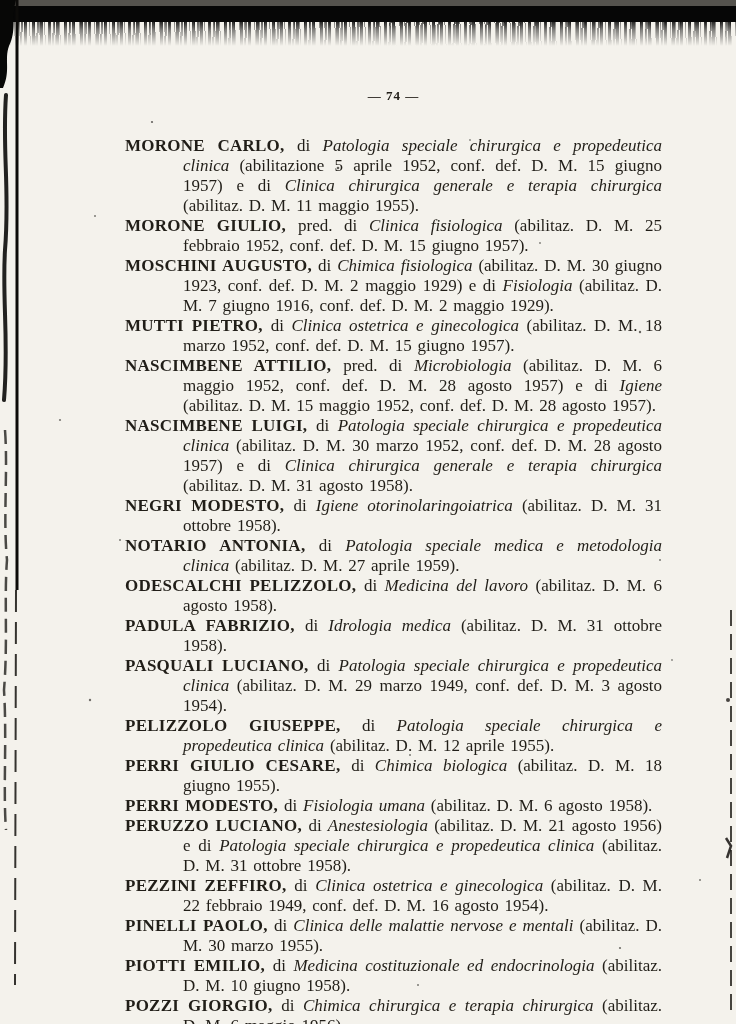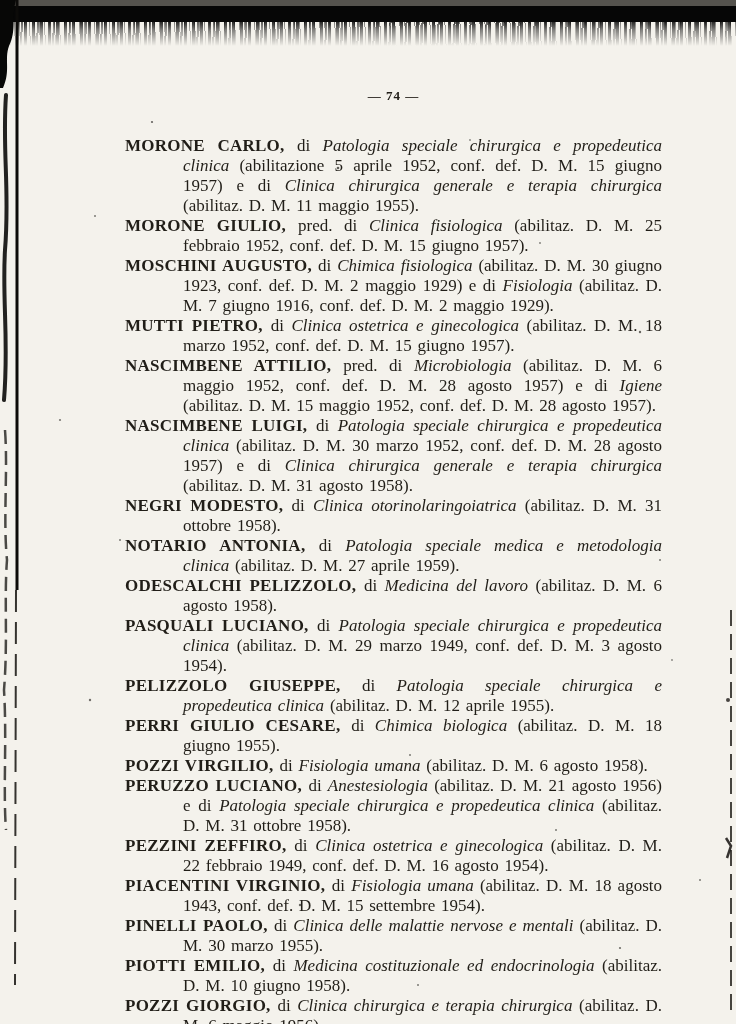--- a/index.html
+++ b/index.html
@@ -112,30 +112,30 @@
 
   <div class="text-block">
     <p class="page-number">— 74 —</p>
     <div class="entries">
         <p class="entry"><span class="seg-name">MORONE CARLO, </span><span class="seg-roman">di </span><span class="seg-italic">Patologia speciale chirurgica e propedeutica clinica </span><span class="seg-roman">(abilitazione 5 aprile 1952, conf. def. D. M. 15 giugno 1957) e di </span><span class="seg-italic">Clinica chirurgica generale e terapia chirurgica </span><span class="seg-roman">(abilitaz. D. M. 11 maggio 1955).</span></p>
         <p class="entry"><span class="seg-name">MORONE GIULIO, </span><span class="seg-roman">pred. di </span><span class="seg-italic">Clinica fisiologica </span><span class="seg-roman">(abilitaz. D. M. 25 febbraio 1952, conf. def. D. M. 15 giugno 1957).</span></p>
         <p class="entry"><span class="seg-name">MOSCHINI AUGUSTO, </span><span class="seg-roman">di </span><span class="seg-italic">Chimica fisiologica </span><span class="seg-roman">(abilitaz. D. M. 30 giugno 1923, conf. def. D. M. 2 maggio 1929) e di </span><span class="seg-italic">Fisiologia </span><span class="seg-roman">(abilitaz. D. M. 7 giugno 1916, conf. def. D. M. 2 maggio 1929).</span></p>
         <p class="entry"><span class="seg-name">MUTTI PIETRO, </span><span class="seg-roman">di </span><span class="seg-italic">Clinica ostetrica e ginecologica </span><span class="seg-roman">(abilitaz. D. M. 18 marzo 1952, conf. def. D. M. 15 giugno 1957).</span></p>
         <p class="entry"><span class="seg-name">NASCIMBENE ATTILIO, </span><span class="seg-roman">pred. di </span><span class="seg-italic">Microbiologia </span><span class="seg-roman">(abilitaz. D. M. 6 maggio 1952, conf. def. D. M. 28 agosto 1957) e di </span><span class="seg-italic">Igiene </span><span class="seg-roman">(abilitaz. D. M. 15 maggio 1952, conf. def. D. M. 28 agosto 1957).</span></p>
         <p class="entry"><span class="seg-name">NASCIMBENE LUIGI, </span><span class="seg-roman">di </span><span class="seg-italic">Patologia speciale chirurgica e propedeutica clinica </span><span class="seg-roman">(abilitaz. D. M. 30 marzo 1952, conf. def. D. M. 28 agosto 1957) e di </span><span class="seg-italic">Clinica chirurgica generale e terapia chirurgica </span><span class="seg-roman">(abilitaz. D. M. 31 agosto 1958).</span></p>
-        <p class="entry"><span class="seg-name">NEGRI MODESTO, </span><span class="seg-roman">di </span><span class="seg-italic">Clinica otorinolaringoiatrica </span><span class="seg-roman">(abilitaz. D. M. 31 ottobre 1958).</span></p>
+        <p class="entry"><span class="seg-name">NEGRI MODESTO, </span><span class="seg-roman">di </span><span class="seg-italic">Igiene otorinolaringoiatrica </span><span class="seg-roman">(abilitaz. D. M. 31 ottobre 1958).</span></p>
         <p class="entry"><span class="seg-name">NOTARIO ANTONIA, </span><span class="seg-roman">di </span><span class="seg-italic">Patologia speciale medica e metodologia clinica </span><span class="seg-roman">(abilitaz. D. M. 27 aprile 1959).</span></p>
         <p class="entry"><span class="seg-name">ODESCALCHI PELIZZOLO, </span><span class="seg-roman">di </span><span class="seg-italic">Medicina del lavoro </span><span class="seg-roman">(abilitaz. D. M. 6 agosto 1958).</span></p>
+        <p class="entry"><span class="seg-name">PADULA FABRIZIO, </span><span class="seg-roman">di </span><span class="seg-italic">Idrologia medica </span><span class="seg-roman">(abilitaz. D. M. 31 ottobre 1958).</span></p>
         <p class="entry"><span class="seg-name">PASQUALI LUCIANO, </span><span class="seg-roman">di </span><span class="seg-italic">Patologia speciale chirurgica e propedeutica clinica </span><span class="seg-roman">(abilitaz. D. M. 29 marzo 1949, conf. def. D. M. 3 agosto 1954).</span></p>
         <p class="entry"><span class="seg-name">PELIZZOLO GIUSEPPE, </span><span class="seg-roman">di </span><span class="seg-italic">Patologia speciale chirurgica e propedeutica clinica </span><span class="seg-roman">(abilitaz. D. M. 12 aprile 1955).</span></p>
         <p class="entry"><span class="seg-name">PERRI GIULIO CESARE, </span><span class="seg-roman">di </span><span class="seg-italic">Chimica biologica </span><span class="seg-roman">(abilitaz. D. M. 18 giugno 1955).</span></p>
-        <p class="entry"><span class="seg-name">POZZI VIRGILIO, </span><span class="seg-roman">di </span><span class="seg-italic">Fisiologia umana </span><span class="seg-roman">(abilitaz. D. M. 6 agosto 1958).</span></p>
+        <p class="entry"><span class="seg-name">PERRI MODESTO, </span><span class="seg-roman">di </span><span class="seg-italic">Fisiologia umana </span><span class="seg-roman">(abilitaz. D. M. 6 agosto 1958).</span></p>
         <p class="entry"><span class="seg-name">PERUZZO LUCIANO, </span><span class="seg-roman">di </span><span class="seg-italic">Anestesiologia </span><span class="seg-roman">(abilitaz. D. M. 21 agosto 1956) e di </span><span class="seg-italic">Patologia speciale chirurgica e propedeutica clinica </span><span class="seg-roman">(abilitaz. D. M. 31 ottobre 1958).</span></p>
         <p class="entry"><span class="seg-name">PEZZINI ZEFFIRO, </span><span class="seg-roman">di </span><span class="seg-italic">Clinica ostetrica e ginecologica </span><span class="seg-roman">(abilitaz. D. M. 22 febbraio 1949, conf. def. D. M. 16 agosto 1954).</span></p>
-        <p class="entry"><span class="seg-name">PIACENTINI VIRGINIO, </span><span class="seg-roman">di </span><span class="seg-italic">Fisiologia umana </span><span class="seg-roman">(abilitaz. D. M. 18 agosto 1943, conf. def. D. M. 15 settembre 1954).</span></p>
         <p class="entry"><span class="seg-name">PINELLI PAOLO, </span><span class="seg-roman">di </span><span class="seg-italic">Clinica delle malattie nervose e mentali </span><span class="seg-roman">(abilitaz. D. M. 30 marzo 1955).</span></p>
         <p class="entry"><span class="seg-name">PIOTTI EMILIO, </span><span class="seg-roman">di </span><span class="seg-italic">Medicina costituzionale ed endocrinologia </span><span class="seg-roman">(abilitaz. D. M. 10 giugno 1958).</span></p>
-        <p class="entry"><span class="seg-name">POZZI GIORGIO, </span><span class="seg-roman">di </span><span class="seg-italic">Clinica chirurgica e terapia chirurgica </span><span class="seg-roman">(abilitaz. D. M. 6 maggio 1956).</span></p>
+        <p class="entry"><span class="seg-name">POZZI GIORGIO, </span><span class="seg-roman">di </span><span class="seg-italic">Chimica chirurgica e terapia chirurgica </span><span class="seg-roman">(abilitaz. D. M. 6 maggio 1956).</span></p>
         <p class="entry"><span class="seg-name">PRINA CARLO, </span><span class="seg-roman">di </span><span class="seg-italic">Patologia generale </span><span class="seg-roman">(abilitaz. D. M. 9 marzo 1955).</span></p>
       </div>
   </div>
 
 </div>
 
 </body></html>

